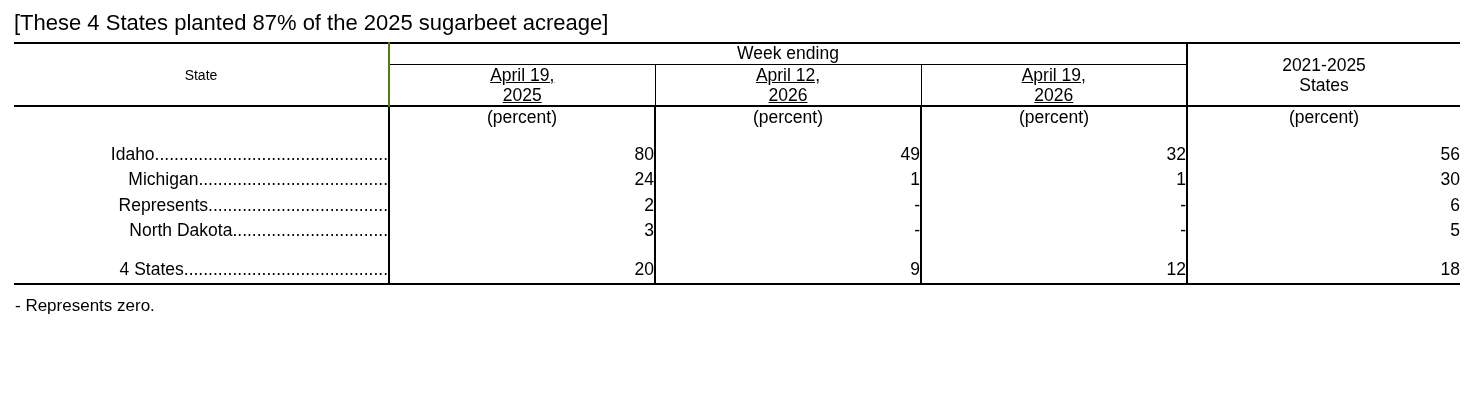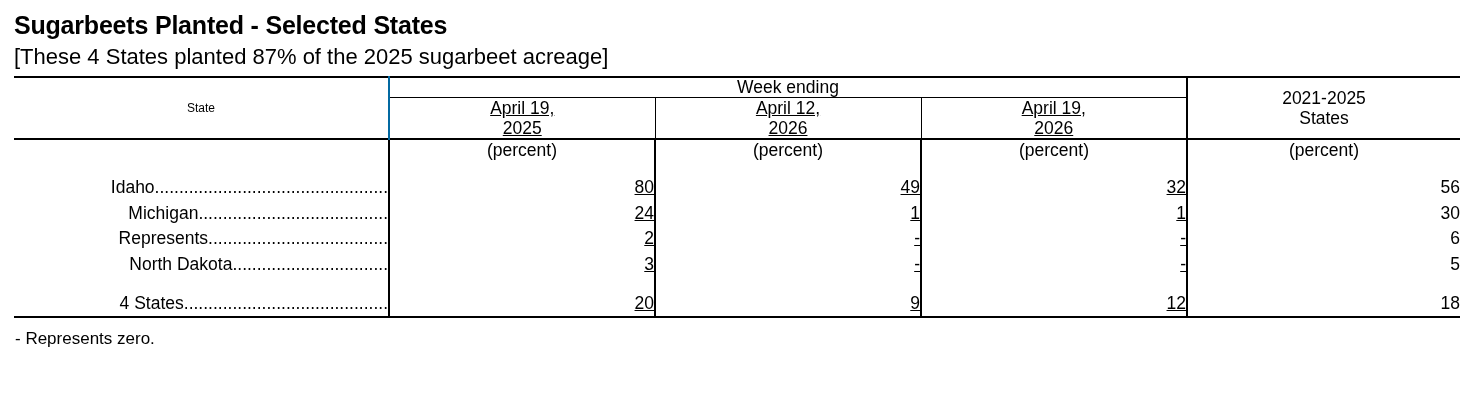--- a/index.html
+++ b/index.html
@@ -41,23 +41,23 @@
   }
   table.report td, table.report th {
     padding: 0;
     vertical-align: middle;
     font-weight: normal;
   }
   .rule-top td {
     border-top: 2.5px solid #000;
   }
   .hdr-state {
-    border-right: 2px solid #0369a1;
-    text-align: center;
-    font-size: 12px;
+    border-right: 2px solid #4d7c0f;
+    text-align: center;
+    font-size: 14px;
     vertical-align: middle;
   }
   .hdr-weekending {
     text-align: center;
     font-size: 17.5px;
     border-bottom: 1.5px solid #000;
     border-right: 2px solid #000;
     padding: 6px 0 7px 0;
     line-height: 1.1;
   }
@@ -100,21 +100,20 @@
     padding-left: 2px;
     white-space: nowrap;
     overflow: hidden;
   }
   td.num {
     text-align: right;
     padding-right: 14px;
   }
   td.num.sep {
     border-right: 2px solid #000;
-    text-decoration: underline;
   }
   .dots {
     display: inline-block;
   }
   .spacer-row td {
     height: 14px;
   }
   .total-row td {
     font-size: 17.5px;
     padding-bottom: 4px;
@@ -126,21 +125,20 @@
     font-size: 17px;
     margin-top: 11px;
     padding-left: 1px;
   }
 </style>
 </head>
 <body>
 
 <div class="page">
 
-  <div class="title">Sugarbeets Planted - Selected States</div>
   <div class="subtitle">[These 4 States planted 87% of the 2025 sugarbeet acreage]</div>
 
   <table class="report">
     <colgroup>
       <col style="width:375px">
       <col style="width:266px">
       <col style="width:266px">
       <col style="width:266px">
       <col style="width:273px">
     </colgroup>

